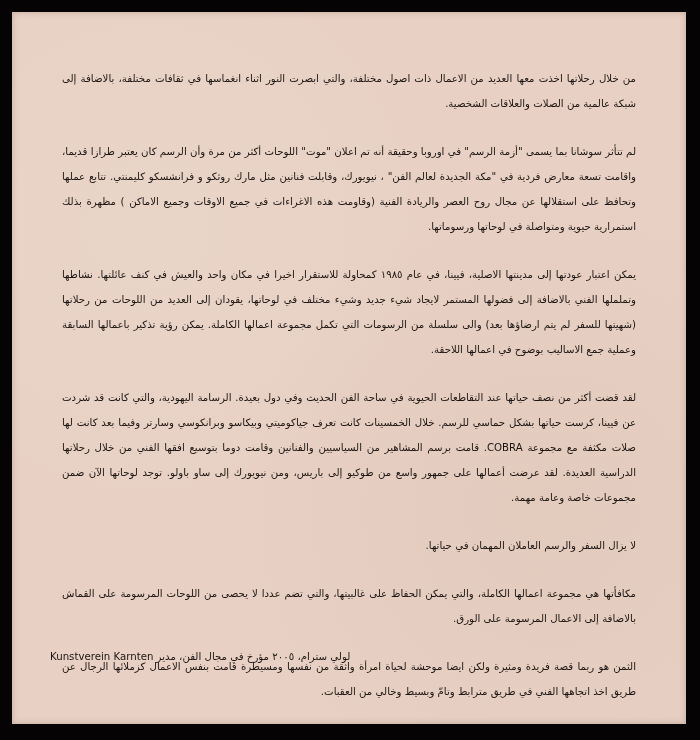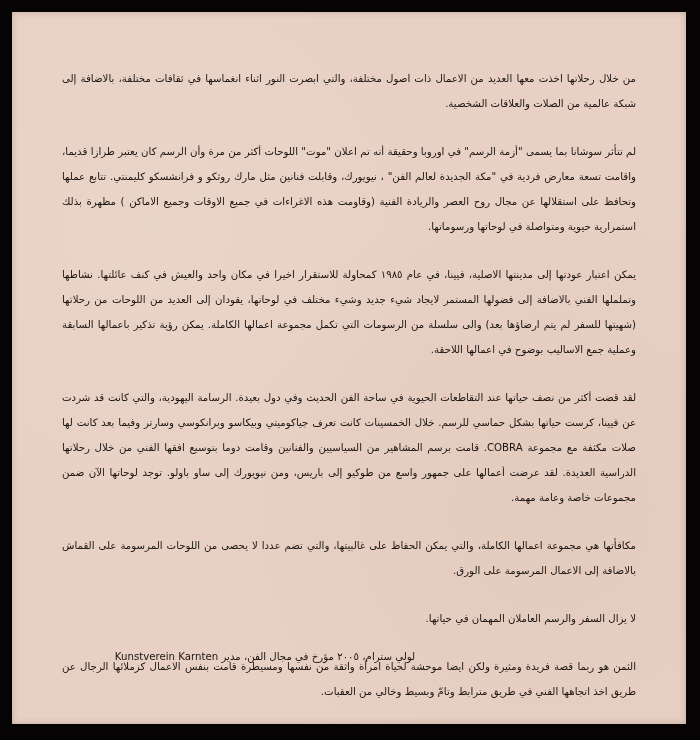--- a/index.html
+++ b/index.html
@@ -16,31 +16,31 @@
     box-shadow: inset 0 0 6px rgba(80,50,40,0.25);
   }
   .text-block {
     position: absolute; left: 50px; right: 50px; top: 54px;
     direction: rtl; text-align: justify; color: #1c1512;
     font-size: 10.2px; line-height: 25px;
   }
   .para { margin: 0 0 23px 0; }
   .signature {
     position: absolute; top: 651px; left: 50px; right: 50px;
-    direction: rtl; text-align: center; color: #1c1512; font-size: 10.2px;
+    direction: rtl; text-align: left; color: #1c1512; font-size: 10.2px;
     padding-right: 170px; white-space: nowrap;
   }
 </style>
 </head>
 <body>
 
 <div class="paper">
   <div class="text-block">
     <p class="para">من خلال رحلاتها اخذت معها العديد من الاعمال ذات اصول مختلفة، والتي ابصرت النور  اثناء انغماسها في ثقافات مختلفة، بالاضافة إلى شبكة عالمية من الصلات والعلاقات الشخصية.</p>
     <p class="para">لم تتأثر سوشانا بما يسمى "أزمة الرسم" في اوروبا وحقيقة أنه تم اعلان "موت" اللوحات أكثر من مرة وأن الرسم كان يعتبر طرازا قديما، واقامت تسعة معارض فردية في "مكة الجديدة لعالم الفن" ، نيويورك، وقابلت فنانين مثل مارك روثكو و فرانشسكو كليمنتي. تتابع عملها وتحافظ على استقلالها عن مجال روح العصر والريادة الفنية (وقاومت هذه الاغراءات في جميع الاوقات وجميع الاماكن ) مظهرة بذلك استمرارية حيوية ومتواصلة في لوحاتها ورسوماتها.</p>
     <p class="para">يمكن اعتبار عودتها إلى مدينتها الاصلية، فيينا، في عام ١٩٨٥ كمحاولة للاستقرار اخيرا في مكان واحد والعيش في كنف عائلتها. نشاطها وتململها الفني بالاضافة إلى فضولها المستمر لايجاد شيء جديد وشيء مختلف في لوحاتها، يقودان إلى العديد من اللوحات من رحلاتها (شهيتها للسفر لم يتم ارضاؤها بعد) والى سلسلة من الرسومات التي تكمل مجموعة اعمالها الكاملة. يمكن رؤية تذكير باعمالها السابقة وعملية جمع الاساليب بوضوح في اعمالها اللاحقة.</p>
     <p class="para">لقد قضت أكثر من نصف حياتها عند التقاطعات الحيوية في ساحة الفن الحديث وفي دول بعيدة. الرسامة اليهودية، والتي كانت قد شردت عن فيينا، كرست حياتها بشكل حماسي للرسم. خلال الخمسينات كانت تعرف جياكوميتي وبيكاسو وبرانكوسي وسارتر وفيما بعد كانت لها صلات مكثفة مع مجموعة COBRA. قامت برسم المشاهير من السياسيين والفنانين وقامت دوما بتوسيع افقها الفني من خلال رحلاتها الدراسية العديدة. لقد عرضت أعمالها على جمهور واسع من طوكيو إلى باريس، ومن نيويورك إلى ساو باولو. توجد لوحاتها الآن ضمن مجموعات خاصة وعامة مهمة.</p>
+    <p class="para">لا يزال السفر والرسم العاملان المهمان في حياتها.</p>
     <p class="para">مكافأتها هي مجموعة اعمالها الكاملة، والتي يمكن الحفاظ على غالبيتها،  والتي تضم عددا لا يحصى من اللوحات المرسومة على القماش بالاضافة إلى الاعمال المرسومة على الورق.</p>
-    <p class="para">لا يزال السفر والرسم العاملان المهمان في حياتها.</p>
     <p class="para">الثمن هو ربما قصة فريدة  ومثيرة ولكن ايضا موحشة لحياة امرأة واثقة من نفسها ومسيطرة قامت بنفس الاعمال كزملائها الرجال عن طريق اخذ اتجاهها الفني في طريق مترابط وتامّ وبسيط وخالي من العقبات.</p>
   </div>
 </div>
 <div class="signature">لولي سترام، ٢٠٠٥ مؤرخ في مجال الفن، مدير Kunstverein Karnten</div>
 
 </body></html>

